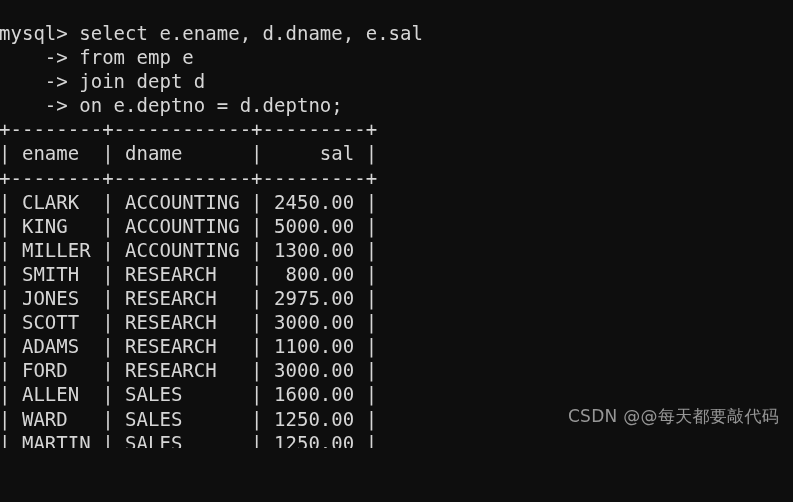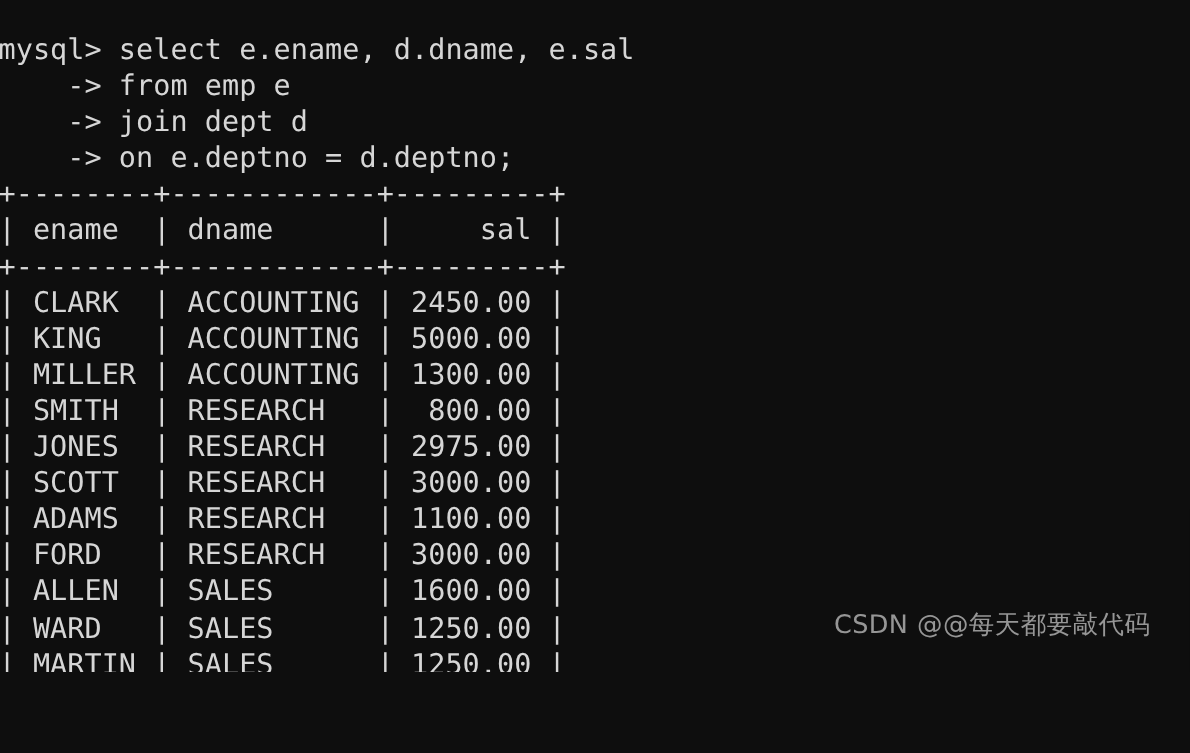--- a/index.html
+++ b/index.html
@@ -21,21 +21,21 @@
     font-family: "DejaVu Sans Mono", "Liberation Mono", monospace;
     font-size: 19px;
     line-height: 24.1px;
     color: #d6d6d6;
     white-space: pre;
     letter-spacing: 0.02px;
     padding-top: 2px;
   }
   .watermark {
     position: absolute;
-    right: 26px;
+    right: 14px;
     bottom: 20px;
     font-family: "DejaVu Sans", "Liberation Sans", sans-serif;
     font-size: 17px;
     color: #b4b4b4;
     opacity: 0.82;
     white-space: nowrap;
     letter-spacing: 0.3px;
   }
 </style>
 </head>

